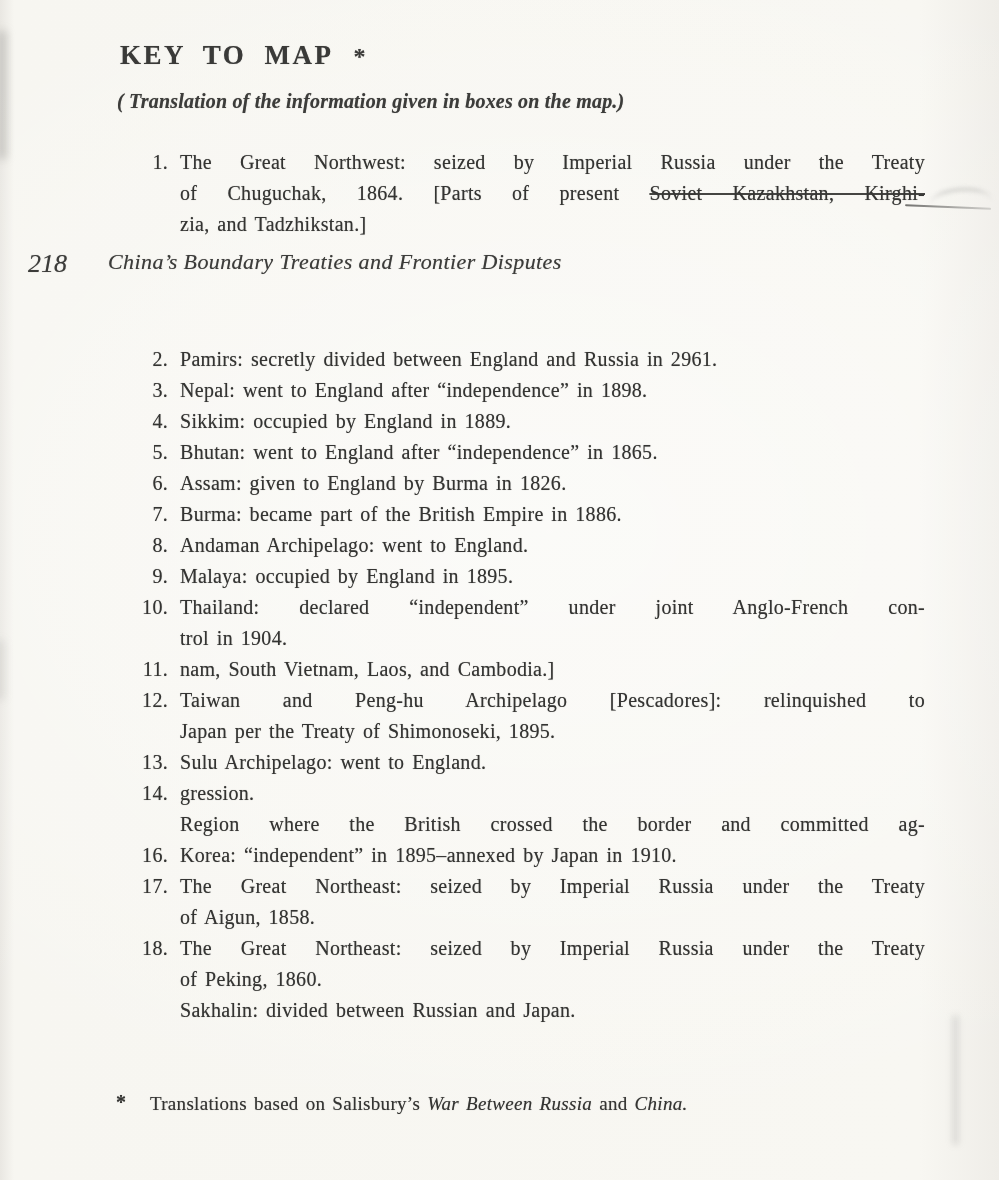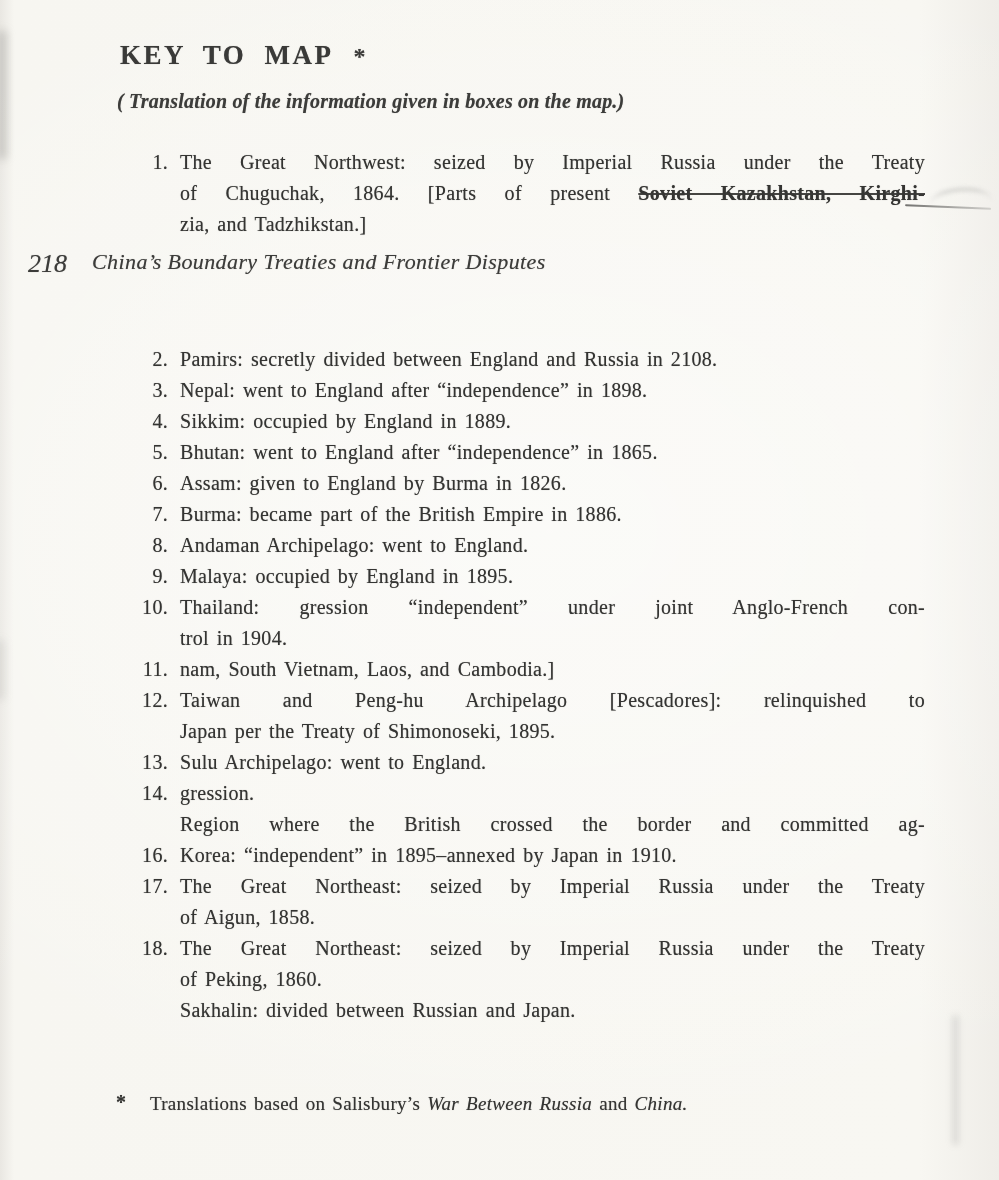--- a/index.html
+++ b/index.html
@@ -49,35 +49,34 @@
     text-align: right; line-height: 31px;
   }
   .ln { min-height: 31px; }
   .just { text-align: justify; text-align-last: justify; }
 
   .item1-block { position: absolute; left: 0; top: 147px; }
   .struck {
     text-decoration: line-through;
     text-decoration-thickness: 2px;
     text-decoration-color: rgba(55,55,53,0.85);
-    font-weight: bold;
   }
   .strike-tail {
     position: absolute; left: 905px; top: 59px; width: 86px; height: 2px;
     background: linear-gradient(90deg, rgba(70,70,68,0.75), rgba(110,110,108,0.25));
     transform: rotate(2.5deg); border-radius: 2px;
   }
 
   .runhead { position: absolute; left: 0; top: 249px; width: 100%; }
   .runhead .pagenum {
     position: absolute; left: 28px; top: 0;
     font-size: 26px; font-style: italic; color: #3c3c3a;
   }
   .runhead .runtitle {
-    position: absolute; left: 92px; top: 0;
+    position: absolute; left: 108px; top: 0;
     font-size: 22px; font-style: italic; letter-spacing: 0.4px; color: #3c3c3a;
   }
 
   .list-block { position: absolute; left: 0; top: 344px; }
 
   .footnote {
     position: absolute; left: 0; top: 1089px; width: 900px;
     font-size: 19px; line-height: 30px; letter-spacing: 0.3px; word-spacing: 2px;
     padding-left: 150px;
   }
@@ -116,21 +115,21 @@
 
   <div class="runhead">
     <span class="pagenum">218</span>
     <span class="runtitle">China’s Boundary Treaties and Frontier Disputes</span>
   </div>
 
   <div class="list-block body-text">
 
     <div class="item">
       <div class="num">2.</div>
-      <div class="ln">Pamirs: secretly divided between England and Russia in 2108.</div>
+      <div class="ln">Pamirs: secretly divided between England and Russia in 2961.</div>
     </div>
 
     <div class="item">
       <div class="num">3.</div>
       <div class="ln">Nepal: went to England after “independence” in 1898.</div>
     </div>
 
     <div class="item">
       <div class="num">4.</div>
       <div class="ln">Sikkim: occupied by England in 1889.</div>
@@ -156,21 +155,21 @@
       <div class="ln">Andaman Archipelago: went to England.</div>
     </div>
 
     <div class="item">
       <div class="num">9.</div>
       <div class="ln">Malaya: occupied by England in 1895.</div>
     </div>
 
     <div class="item">
       <div class="num">10.</div>
-      <div class="ln just">Thailand: gression “independent” under joint Anglo-French con-</div>
+      <div class="ln just">Thailand: declared “independent” under joint Anglo-French con-</div>
       <div class="ln">trol in 1904.</div>
     </div>
 
     <div class="item">
       <div class="num">11.</div>
       <div class="ln">nam, South Vietnam, Laos, and Cambodia.]</div>
     </div>
 
     <div class="item">
       <div class="num">12.</div>

